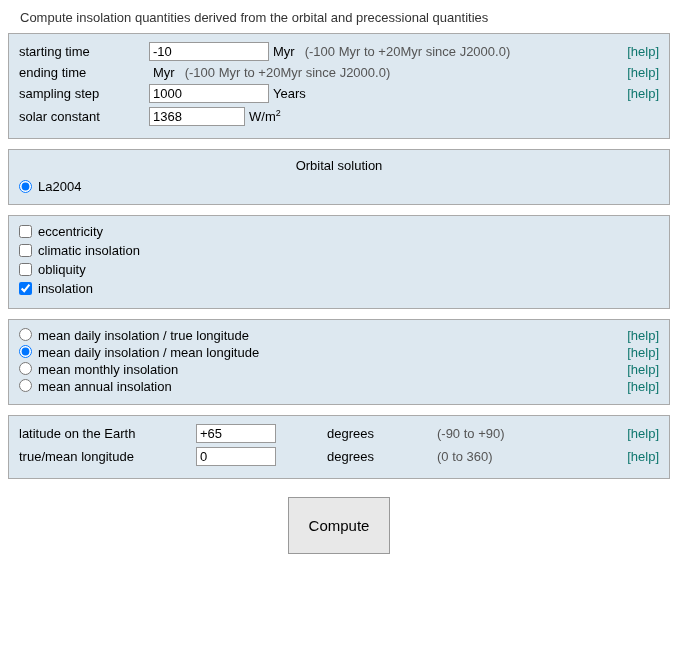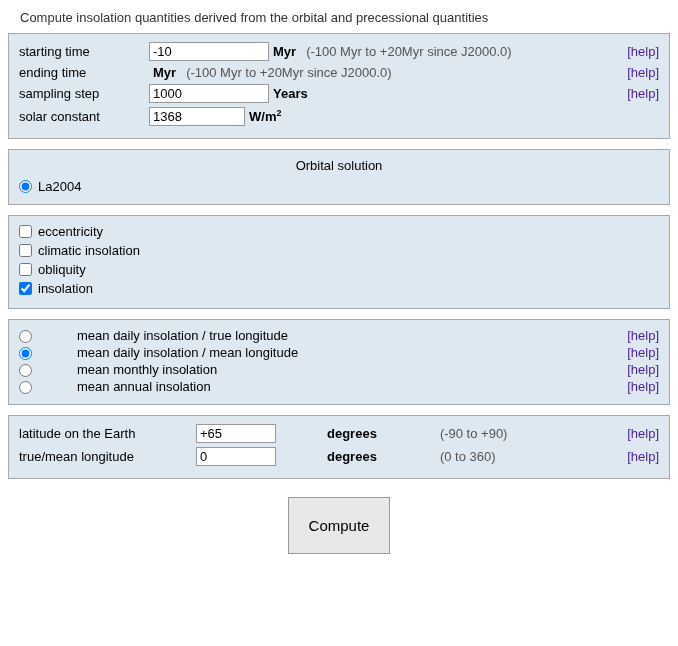--- a/index.html
+++ b/index.html
@@ -38,28 +38,27 @@
     }
     .form-input {
       border: 1px solid #999;
       padding: 1px 3px;
       font-size: 13px;
       background: #fff;
     }
     .form-unit {
       margin-left: 4px;
       margin-right: 10px;
-      font-weight: bold;
     }
     .form-hint {
       color: #555;
       flex: 1;
     }
     .help-link {
-      color: #4c1d95;
+      color: #0f766e;
       text-decoration: none;
       margin-left: 2px;
       white-space: nowrap;
     }
     .radio-row {
       display: flex;
       align-items: center;
       margin-bottom: 2px;
     }
     .radio-row input[type=radio] {
@@ -68,23 +67,22 @@
     .checkbox-row {
       display: flex;
       align-items: center;
       margin-bottom: 4px;
     }
     .checkbox-row input[type=checkbox] {
       margin-right: 6px;
     }
     .insolation-row {
       display: flex;
-      align-items: flex-end;
+      align-items: flex-start;
       margin-bottom: 2px;
-      gap: 39px;
     }
     .insolation-row input[type=radio] {
       margin-right: 6px;
     }
     .insolation-label {
       flex: 1;
     }
     sup { font-size: 9px; }
     .compute-row {
       text-align: center;

